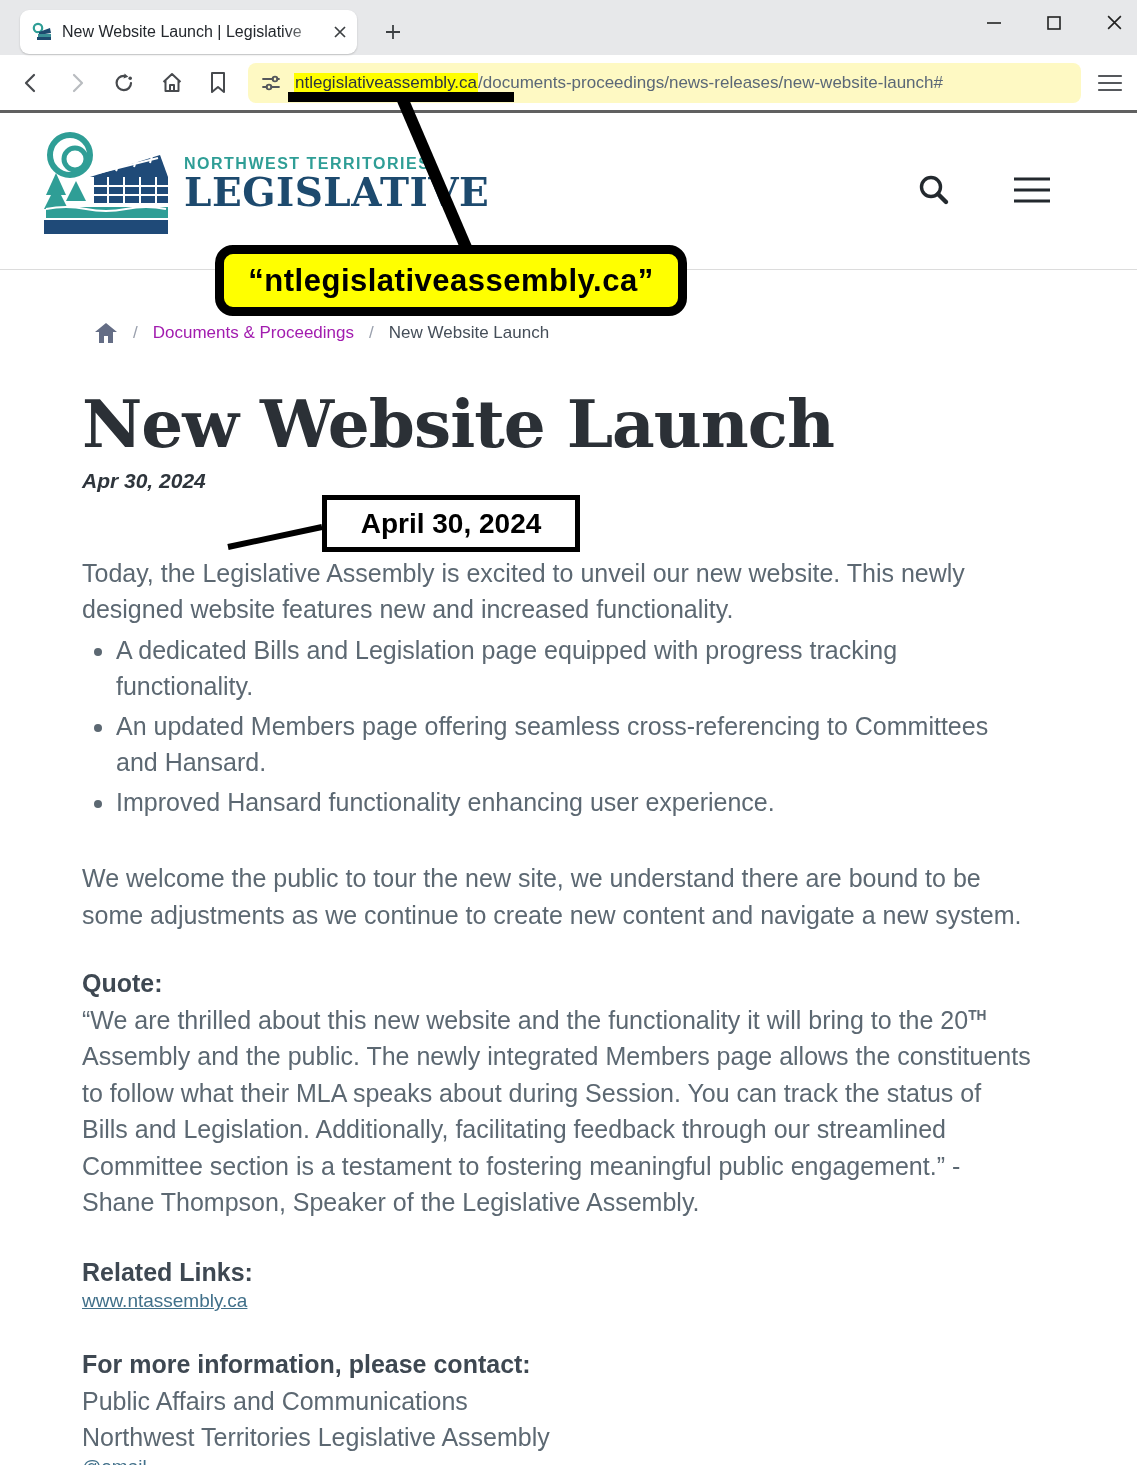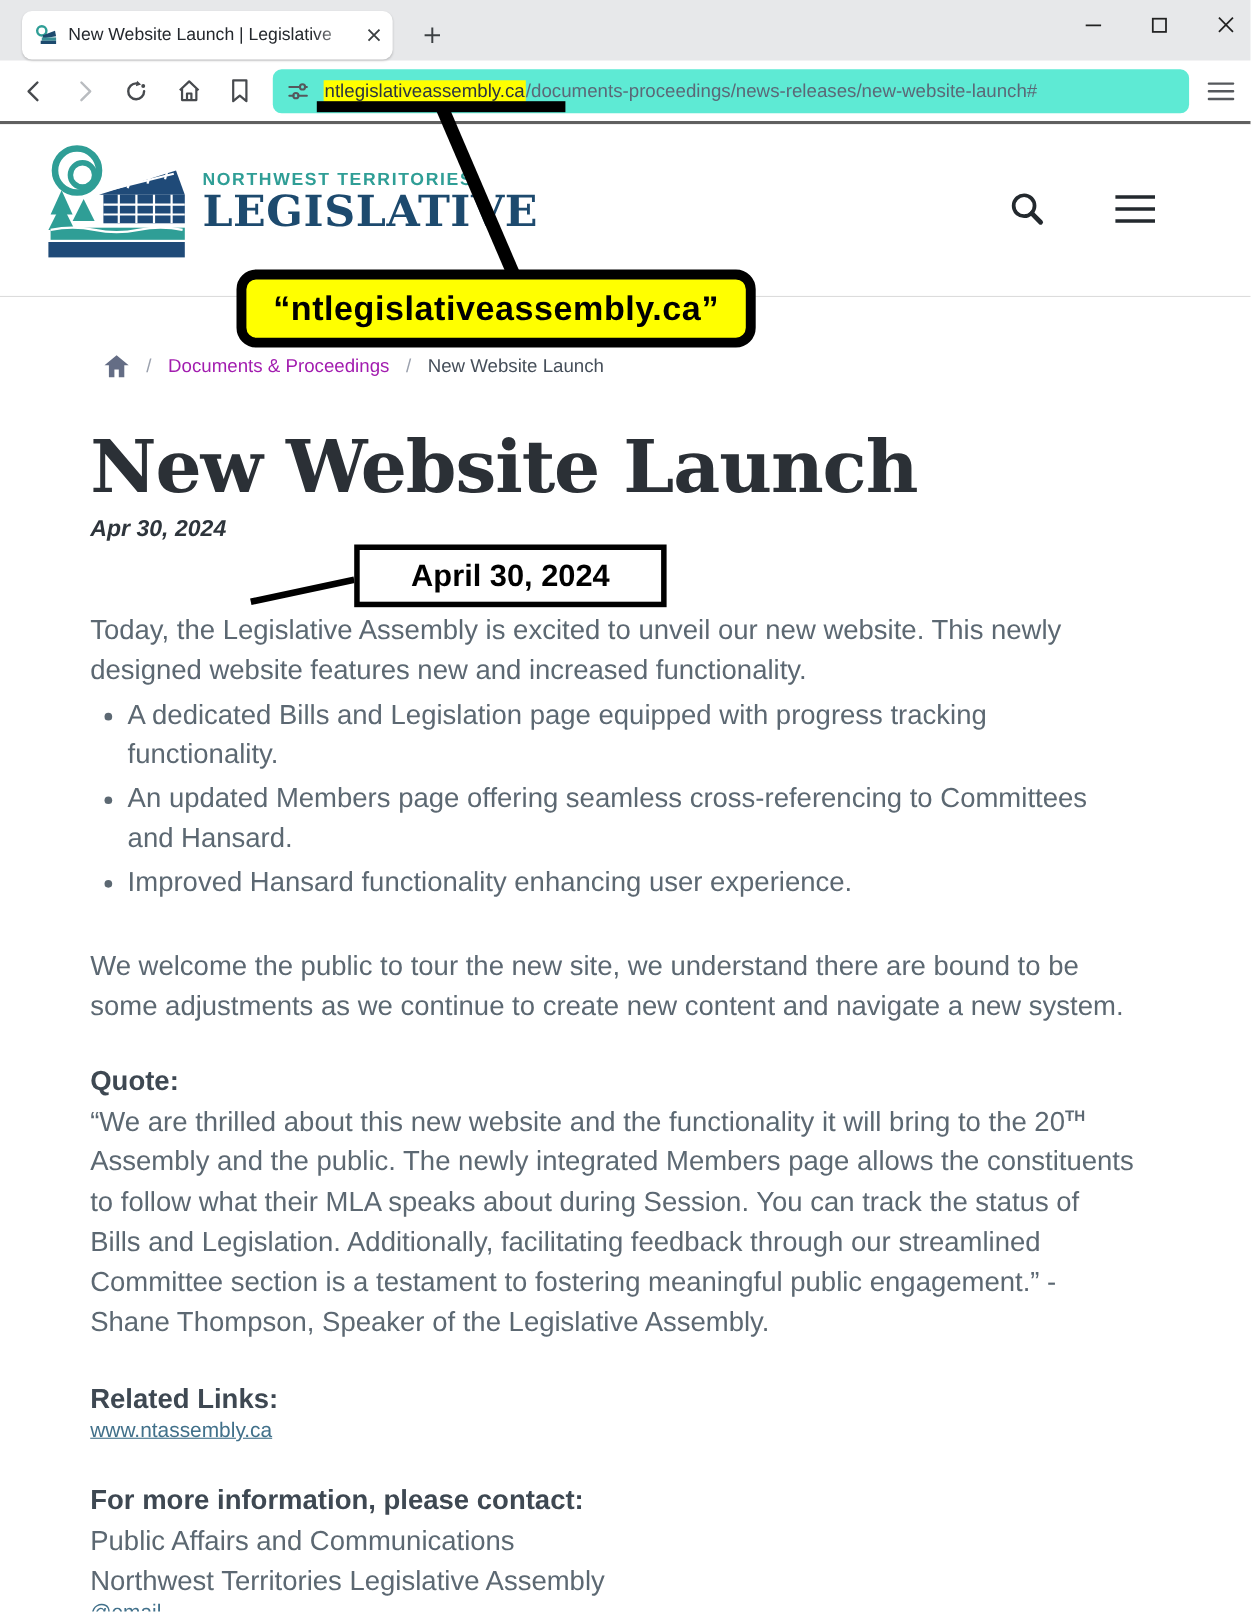--- a/index.html
+++ b/index.html
@@ -20,21 +20,21 @@
     flex:1; font-size:16px; color:#24282d; white-space:nowrap; overflow:hidden; margin-left:10px;
     -webkit-mask-image:linear-gradient(90deg,#000 82%,transparent 98%);
     mask-image:linear-gradient(90deg,#000 82%,transparent 98%);
   }
   .icon-btn { display:flex; align-items:center; justify-content:center; background:none; border:none; cursor:pointer; }
   .newtab { margin:8px 0 0 18px; height:44px; width:36px; }
   .win-controls { position:absolute; right:14px; top:14px; display:flex; gap:44px; align-items:center; }
   .toolbar { height:58px; background:#fff; display:flex; align-items:center; padding:0 14px 0 20px; border-bottom:3px solid #606060; }
   .nav-icons { display:flex; align-items:center; gap:24px; margin-right:8px; }
   .urlbar {
-    flex:1; height:40px; background:#5eead4; border-radius:8px; margin:0 16px 0 12px;
+    flex:1; height:40px; background:#fef9c3; border-radius:8px; margin:0 16px 0 12px;
     display:flex; align-items:center; padding:0 12px; overflow:hidden;
   }
   .url-text { font-size:17px; white-space:nowrap; overflow:hidden; margin-left:12px; }
   .url-hl { background:#ffff00; color:#2b3440; padding:1px 1px; }
   .url-rest { color:#5b6877; }
   
   .site-header { height:157px; background:#fff; border-bottom:1px solid #dcdcdc; position:relative; }
   .logo { position:absolute; left:42px; top:16px; display:flex; align-items:center; gap:14px; cursor:pointer; }
   .logo-text1 { color:#2f9e96; font-weight:bold; font-size:16px; letter-spacing:1.5px; }
   .logo-text2 { color:#1d4a6e; font-family:"DejaVu Serif", serif; font-weight:bold; font-size:39px; line-height:.98; letter-spacing:.5px; }
@@ -66,21 +66,21 @@
   .p-contact-label { margin-top:34px; }
   
   .anno-svg { position:absolute; left:0; top:0; pointer-events:none; z-index:40; }
   .callout-url {
     position:absolute; left:215px; top:245px; width:472px; height:71px; z-index:50;
     background:#ffff00; border:9px solid #000; border-radius:18px;
     display:flex; align-items:center; justify-content:center;
     font-size:31px; font-weight:bold; color:#000; letter-spacing:.5px;
   }
   .callout-date {
-    position:absolute; left:322px; top:495px; width:284px; height:57px; z-index:50;
+    position:absolute; left:322px; top:495px; width:258px; height:57px; z-index:50;
     background:#fff; border:5px solid #000;
     display:flex; align-items:center; justify-content:center;
     font-size:28px; font-weight:bold; color:#000;
   }
   svg.s { display:block; }
 </style>
 </head>
 <body>
 
 <div class="tabbar">

